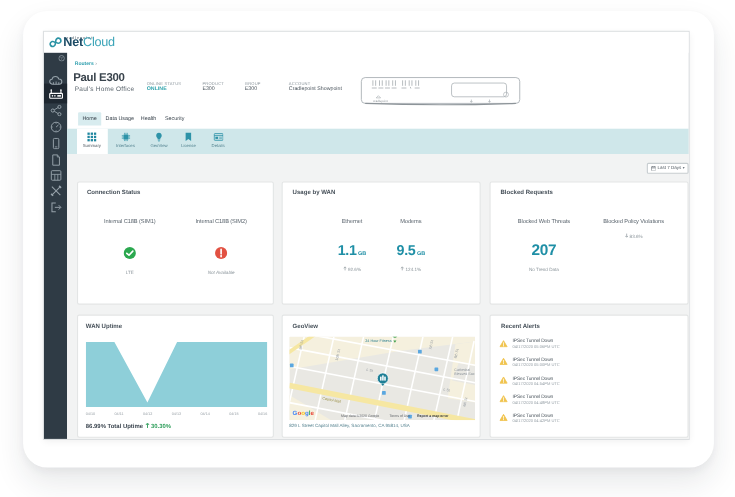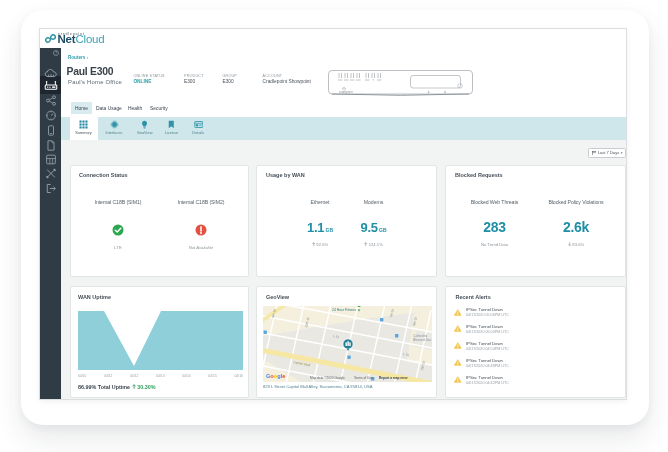--- a/index.html
+++ b/index.html
@@ -274,26 +274,25 @@
         <div class="bignum" style="margin-top:15px;">9.5<span class="unit"> GB</span></div>
         <div class="trend" style="margin-top:7px;"><svg style="display:inline-block;vertical-align:-0.2px;" width="3.4" height="4.4" viewBox="0 0 7 9">
               <path d="M3.5 8.5 L3.5 2 M1 4 L3.5 1 L6 4" fill="none" stroke="#8b959b" stroke-width="1.3"></path>
             </svg> 124.1%</div>
       </div>
     </div>
     <div class="card" style="left:384px;top:24.5px;width:181px;height:112.5px;">
       <div class="ctitle" style="left:9px;">Blocked Requests</div>
       <div class="col" style="left:4.5px;top:33.5px;width:88px;">
         <div class="clab">Blocked Web Threats</div>
-        <div class="bignum" style="margin-top:14px;font-size:14px;">283</div>
+        <div class="bignum" style="margin-top:14px;font-size:14px;">207</div>
         <div class="trend" style="margin-top:7px;">No Trend Data</div>
       </div>
       <div class="col" style="left:86px;top:33.5px;width:88px;">
         <div class="clab">Blocked Policy Violations</div>
-        <div class="bignum" style="margin-top:14px;font-size:14px;">2.6k</div>
         <div class="trend" style="margin-top:7px;"><svg style="display:inline-block;vertical-align:-0.2px;" width="3.4" height="4.4" viewBox="0 0 7 9">
               <path d="M3.5 0.5 L3.5 7 M1 5 L3.5 8 L6 5" fill="none" stroke="#8b959b" stroke-width="1.3"></path>
             </svg> 83.6%</div>
       </div>
     </div>
 
     <div class="card" style="left:9px;top:146px;width:178.5px;height:112px;">
       <div class="ctitle" style="left:7px;">WAN Uptime</div>
       <svg class="abs" style="left:7px;top:24px;" width="165" height="59" viewBox="0 0 165 59">
         <polygon points="0,0 26,0 56,55 83,0 165,0 165,59 0,59" fill="#8ecfd9"></polygon>

